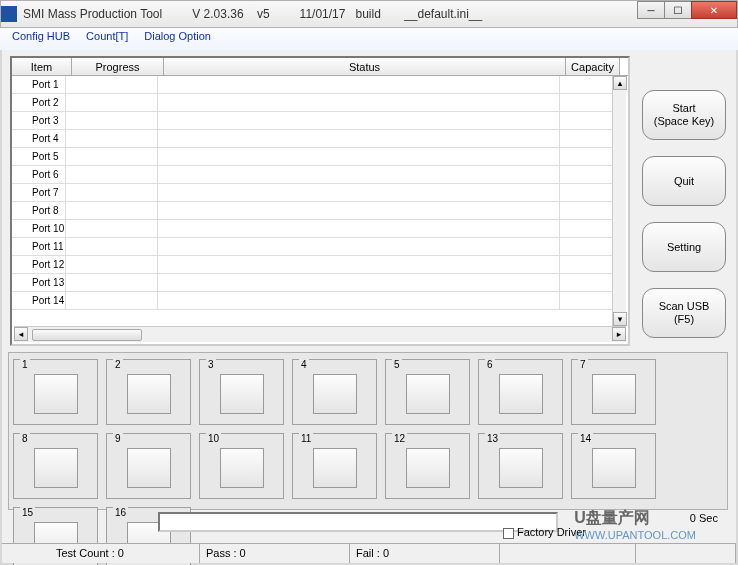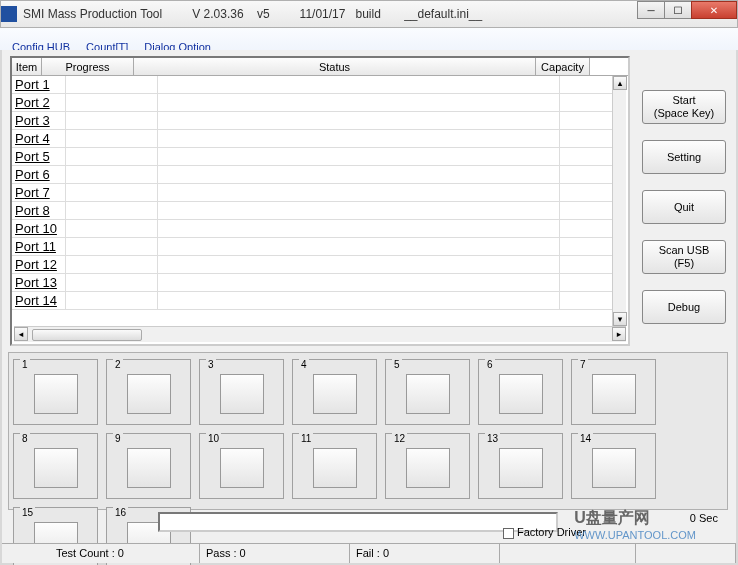--- a/index.html
+++ b/index.html
@@ -5,40 +5,40 @@
 * { box-sizing: border-box; margin: 0; padding: 0; }
 body { font-family: Tahoma, "Segoe UI", sans-serif; font-size: 11px; background: #fff; width: 738px; height: 565px; overflow: hidden; position: relative; }
 
 .titlebar { height: 28px; background: linear-gradient(#f8f8f8,#e8e8e8); border: 1px solid #b0b0b0; display: flex; align-items: center; position: relative; }
 .titlebar .icon { width: 16px; height: 16px; background: #2050a0; margin-right: 6px; display:inline-block; }
 .titlebar .title-text { color: #333; font-size: 12px; }
 .win-controls { position: absolute; right: 0; top: 0; display: flex; height: 20px; }
 .win-btn { width: 28px; height: 18px; border: 1px solid #888; margin-left: -1px; background: linear-gradient(#f5f5f5,#ddd); display:flex; align-items:center; justify-content:center; font-size:10px; cursor:pointer; }
 .win-close { width: 46px; background: linear-gradient(#e97a6a,#c84030); color:#fff; border-color:#a03020; }
 
-.menubar { height: 38px; background: linear-gradient(#fafcff,#eaf0fa); border-bottom: 1px solid #c8d0e0; display:flex; align-items:center; padding-left:4px; }
+.menubar { height: 38px; background: linear-gradient(#fafcff,#eaf0fa); border-bottom: 1px solid #c8d0e0; display:flex; align-items:flex-start; padding-left:4px; }
 .menu-item { padding: 2px 8px; color: #1030a0; cursor:pointer; }
 
 .client { position:absolute; top:50px; left:0; right:0; bottom:0; background:#f0f0f0; border:2px solid #d8d8d8; border-top:none; }
 
 .grid-panel { position:absolute; left:8px; top:6px; width:620px; height:290px; background:#fff; border:2px inset #ccc; }
 .grid-header { display:flex; height:18px; border-bottom:1px solid #aaa; }
 .grid-header div { border-right:1px solid #aaa; background:linear-gradient(#fdfdfd,#e8e8e8); text-align:center; line-height:18px; font-size:11px; }
-.gh-item { width:30px; } .gh-progress { width:92px; } .gh-status { width:402px; } .gh-capacity { width:54px; }
+.gh-item { width:60px; } .gh-progress { width:92px; } .gh-status { width:402px; } .gh-capacity { width:54px; }
 .grid-body { overflow:hidden; height:252px; }
 .grid-row { display:flex; height:18px; }
-.grid-row div { border-right:1px solid #ddd; border-bottom:1px solid #ddd; line-height:18px; padding-left:3px; font-size:13px;text-decoration:underline; }
+.grid-row div { border-right:1px solid #ddd; border-bottom:1px solid #ddd; line-height:18px; padding-left:20px; font-size:10px; }
 .gc-item { width:54px; } .gc-progress { width:92px; } .gc-status { width:402px; } .gc-capacity { width:54px; }
 .grid-vscroll { position:absolute; right:2px; top:18px; width:14px; bottom:18px; background:#f0f0f0; border-left:1px solid #ccc; }
 .grid-hscroll { position:absolute; left:2px; right:2px; bottom:2px; height:16px; background:#f0f0f0; border-top:1px solid #ccc; }
 .scroll-thumb-h { position:absolute; left:18px; top:2px; width:110px; height:12px; background:linear-gradient(#fafafa,#ddd); border:1px solid #aaa; border-radius:2px; }
 .scroll-btn { width:14px; height:14px; background:linear-gradient(#fafafa,#ddd); border:1px solid #aaa; position:absolute; display:flex; align-items:center; justify-content:center; font-size:9px; }
 
 .side-buttons { position:absolute; right:10px; top:40px; width:84px; display:flex; flex-direction:column; gap:16px; }
-.btn { height:34px; background:linear-gradient(#fdfdfd,#e4e4e4); border:1px solid #888; border-radius:3px; text-align:center; display:flex; flex-direction:column; align-items:center; justify-content:center; font-size:11px; cursor:pointer; line-height:13px; }
+.btn { height:50px; background:linear-gradient(#fdfdfd,#e4e4e4); border:1px solid #888; border-radius:12px; text-align:center; display:flex; flex-direction:column; align-items:center; justify-content:center; font-size:11px; cursor:pointer; line-height:13px; }
 
 .ports-panel { position:absolute; left:6px; top:302px; right:8px; height:158px; border:1px solid #b0b0b0; background:#e8e8e8; padding:6px 4px; }
 .port-grid { display:flex; gap:8px; flex-wrap:wrap; }
 .port-frame { width:85px; height:66px; border:1px solid #a0a0a0; background:#e8e8e8; position:relative; }
 .port-num { position:absolute; top:-1px; left:6px; background:#e8e8e8; padding:0 2px; font-size:10px; }
 .port-box { position:absolute; left:20px; top:14px; width:44px; height:40px; background:linear-gradient(#fdfdfd,#e4e4e4); border:1px solid #999; }
 
 .bottom-area { position:absolute; left:6px; right:8px; top:462px; height:36px; }
 .bottom-input { position:absolute; left:150px; top:0; width:400px; height:20px; border:2px inset #ccc; background:#fff; }
 .sec-label { position:absolute; right:10px; top:0; font-size:11px; }
@@ -174,22 +174,22 @@
       <div class="scroll-thumb-h"></div>
       <div class="scroll-btn" style="right:0;top:0;">▸</div>
     </div>
   </div>
 
   <div class="side-buttons">
     <div class="btn">
       <span>Start</span>
       <span>(Space Key)</span>
     </div>
+    <div class="btn">Quit</div>
     <div class="btn">Setting</div>
-    <div class="btn">Quit</div>
     <div class="btn">
       <span>Scan USB</span>
       <span>(F5)</span>
     </div>
     <div class="btn">Debug</div>
   </div>
 
   <div class="ports-panel">
     <div class="port-grid" id="port-grid">
         <div class="port-frame">

